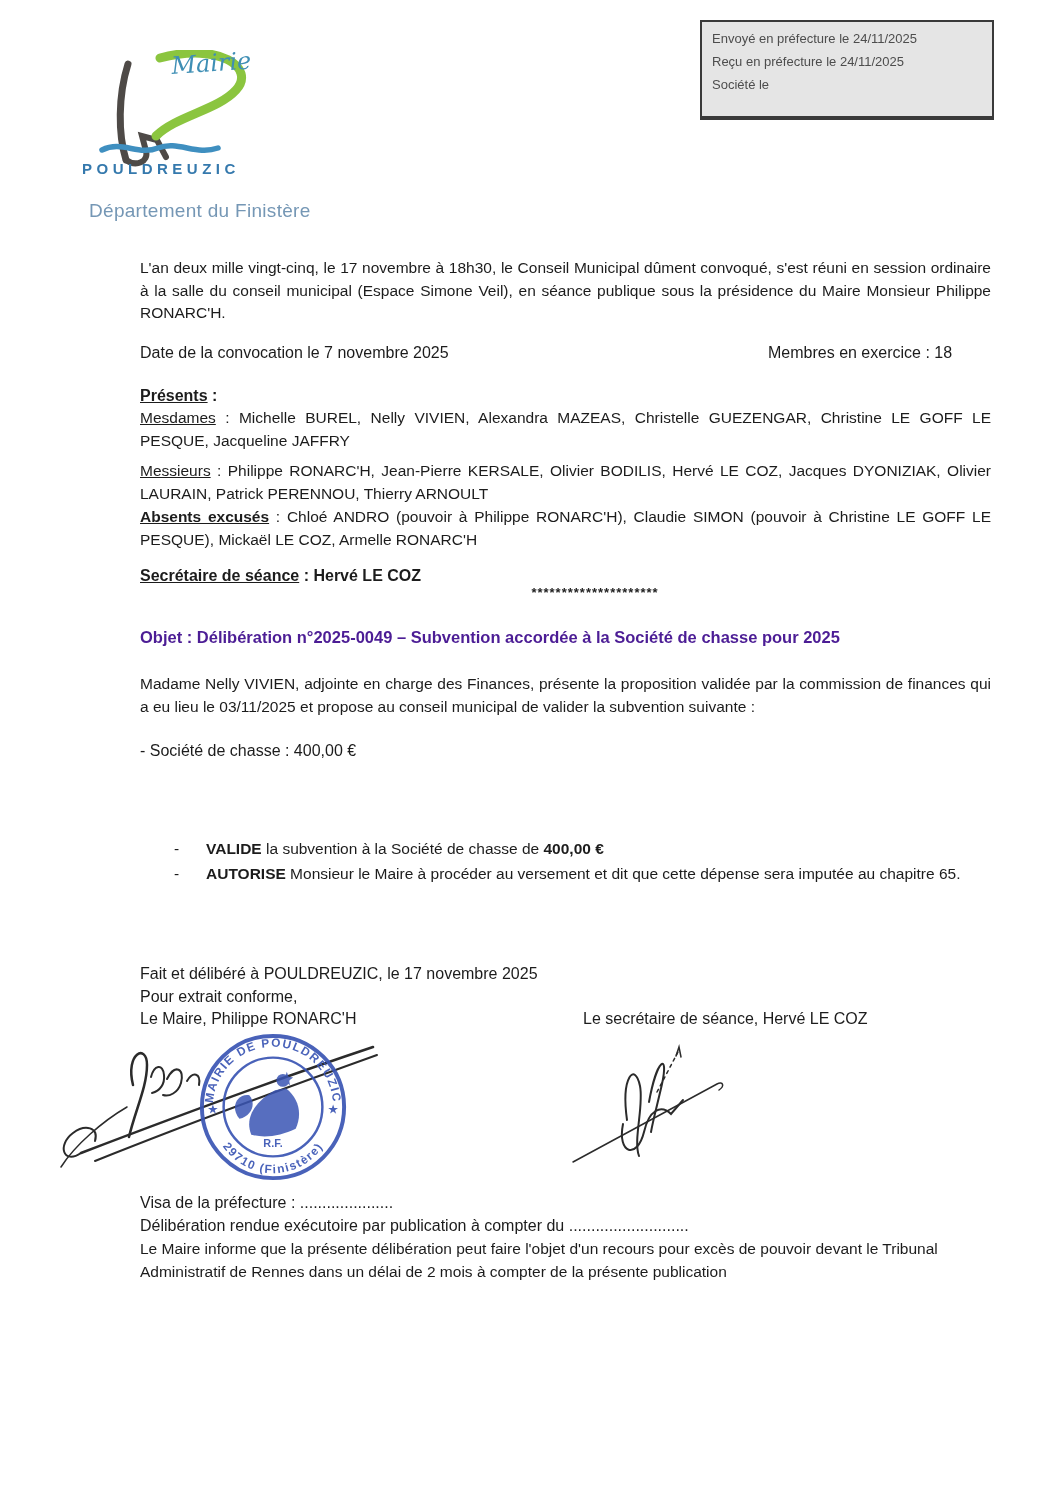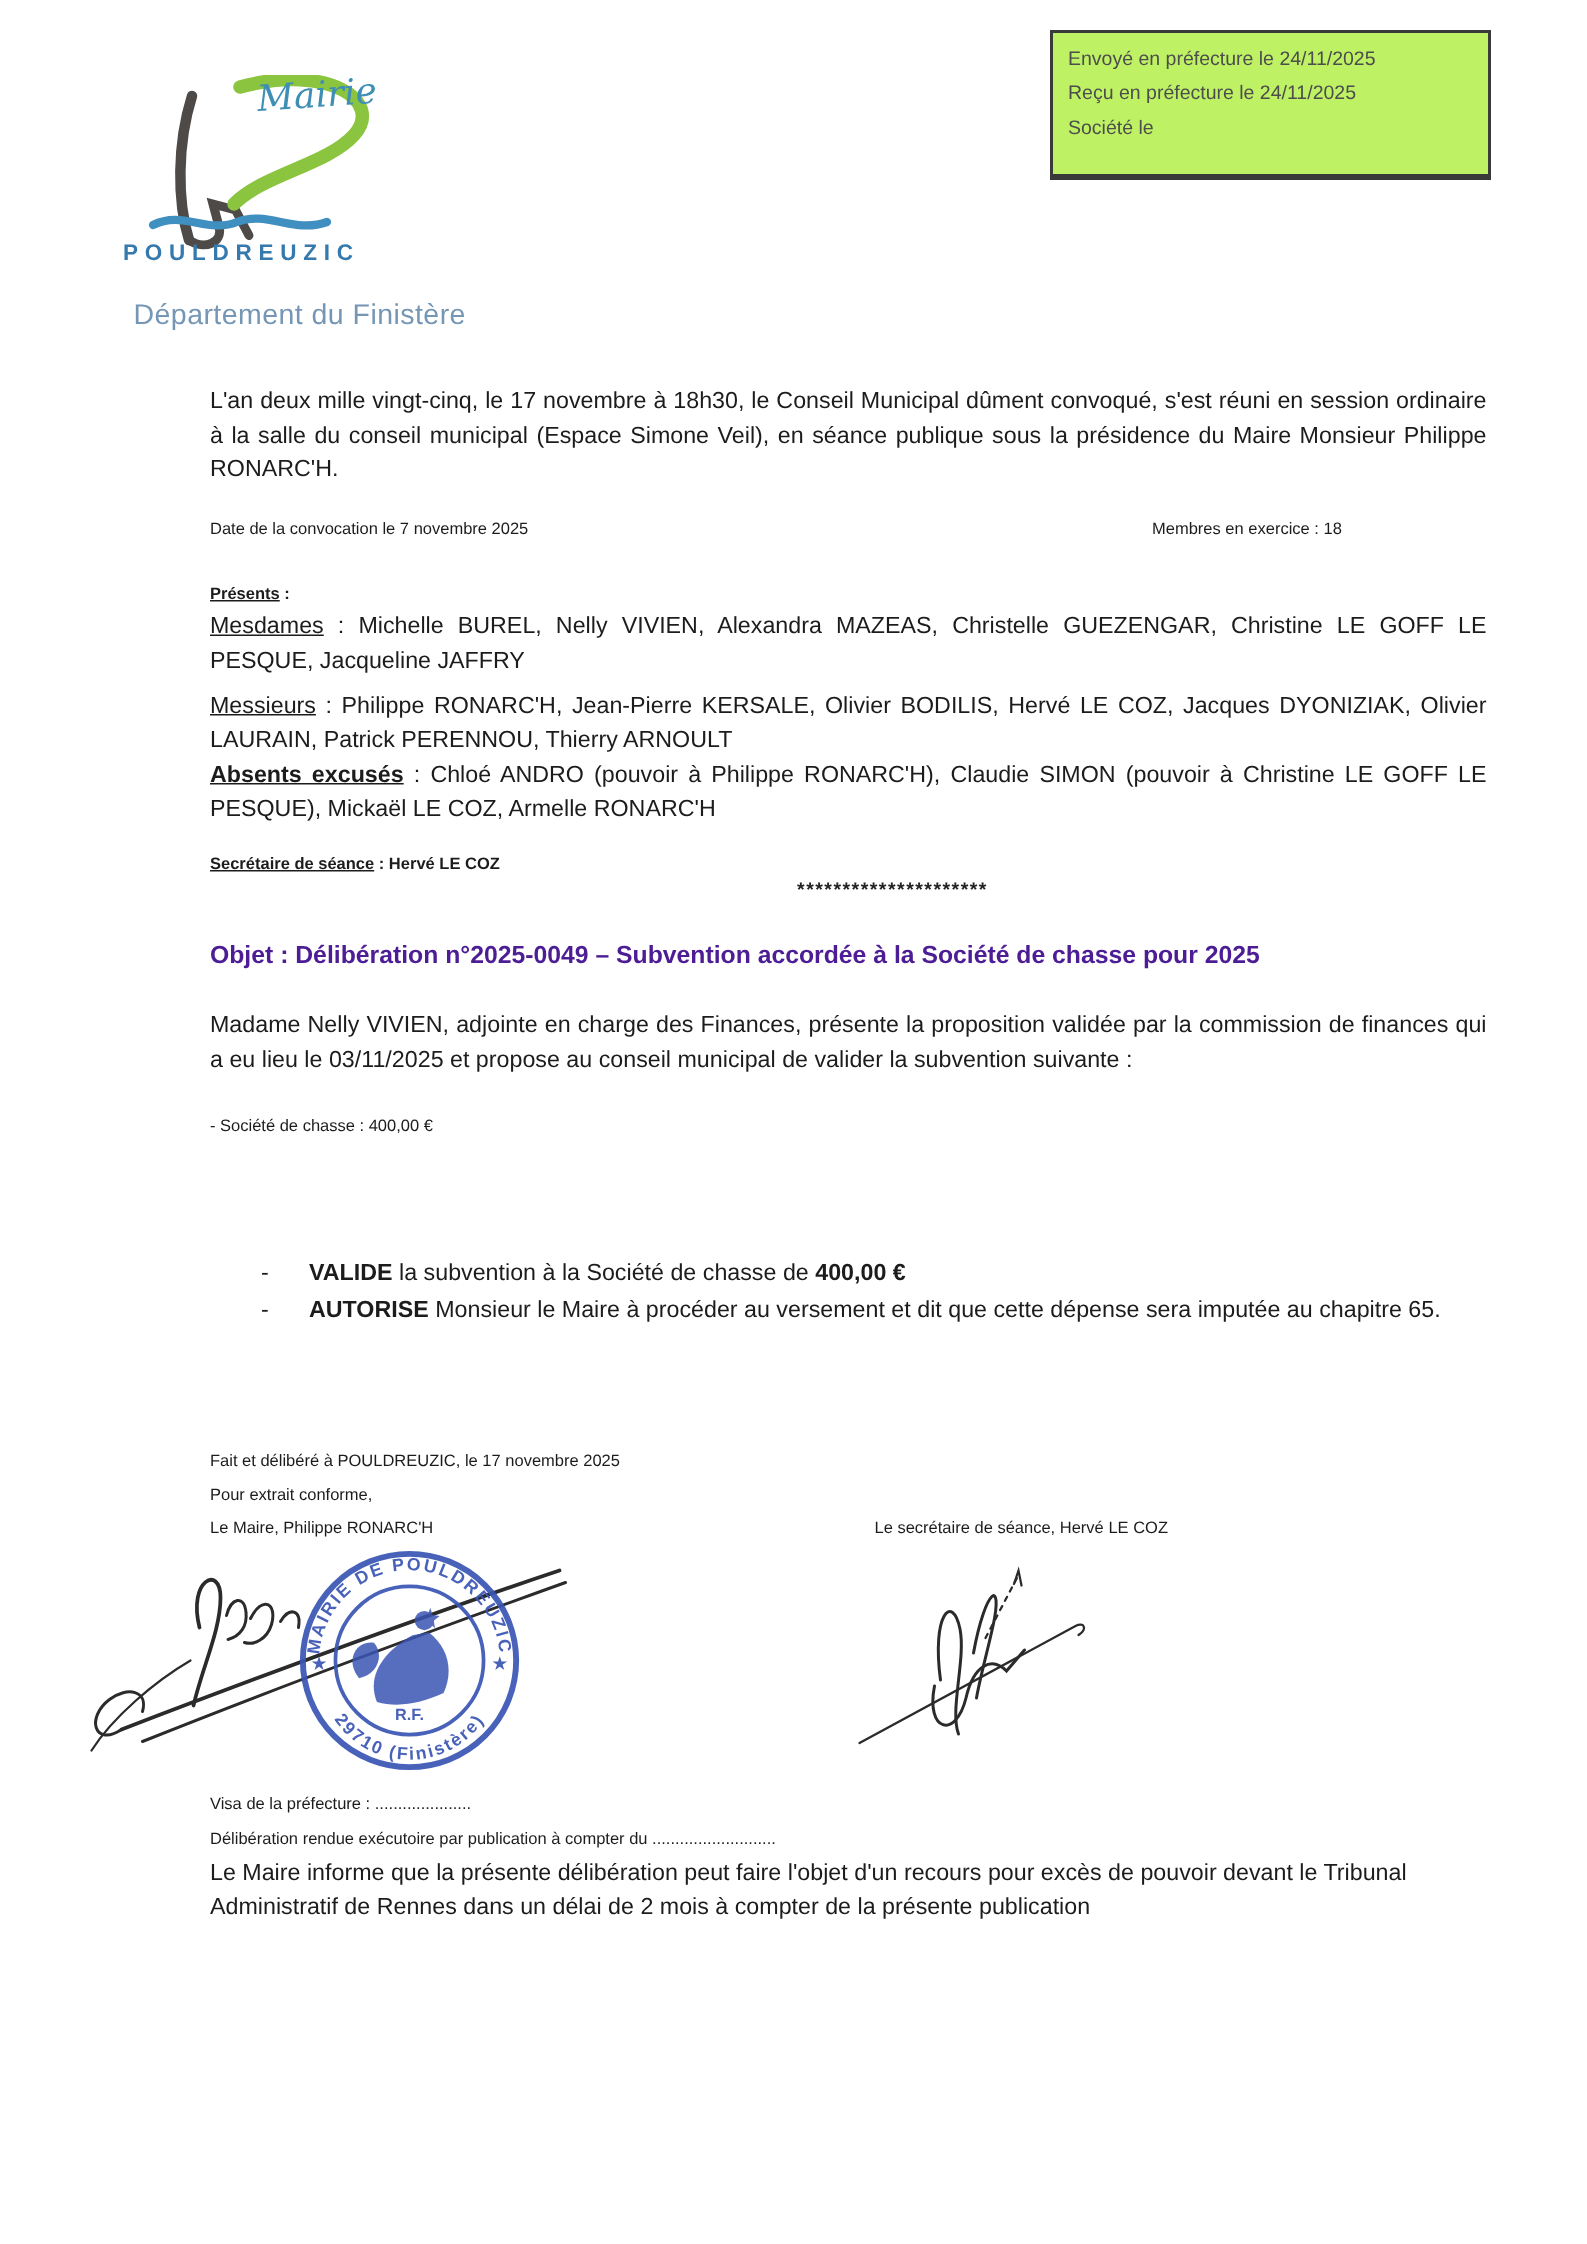--- a/index.html
+++ b/index.html
@@ -7,31 +7,31 @@
     position:relative;width:1058px;height:1496px;background:#ffffff;
     font-family:"Liberation Sans","DejaVu Sans",sans-serif;color:#1c1c1c;
     overflow:hidden;margin:0 auto;
   }
   .abs{position:absolute;}
   
   .pref-box{
     left:700px;top:20px;width:294px;height:100px;
     border:2px solid #3a3a3a;border-bottom-width:4px;
     box-sizing:border-box;padding:5px 0 0 10px;
-    font-size:13px;color:#4d4d4d;line-height:23px;background:#bef264;
+    font-size:13px;color:#4d4d4d;line-height:23px;background:#e5e5e5;
   }
   
   .dept{left:57px;top:200px;font-size:19px;color:#7597b5;letter-spacing:.3px;margin-left:32px;}
   .commune{left:82px;top:160px;font-size:15px;font-weight:bold;color:#3579ad;letter-spacing:4.5px;}
   .mairie-script{font-style:italic;font-family:"DejaVu Serif",serif;}
   
   .doc-title{left:320px;top:164px;font-size:15.5px;font-weight:bold;letter-spacing:.2px;color:#111;}
   
   .para{left:140px;width:851px;font-size:15.5px;line-height:22.5px;text-align:justify;}
-  .line{font-size:11px;line-height:22.5px;}
+  .line{font-size:16px;line-height:22.5px;}
   .ul{text-decoration:underline;text-align:right;}
   .b{font-weight:bold;}
   .objet{left:140px;top:628px;width:870px;font-size:16.5px;font-weight:bold;color:#4c1d95;}
   .stars{left:170px;top:585px;width:850px;text-align:center;font-size:13px;font-weight:bold;letter-spacing:1px;color:#222;}
   .bullet-item{position:relative;padding-left:34px;font-size:15.5px;line-height:22.5px;text-align:justify;}
   .bullet-dash{position:absolute;left:2px;top:0;}
   svg{display:block;}
   .sig path{fill:none;stroke:#2b2b2b;stroke-linecap:round;}
 </style>
 </head>

